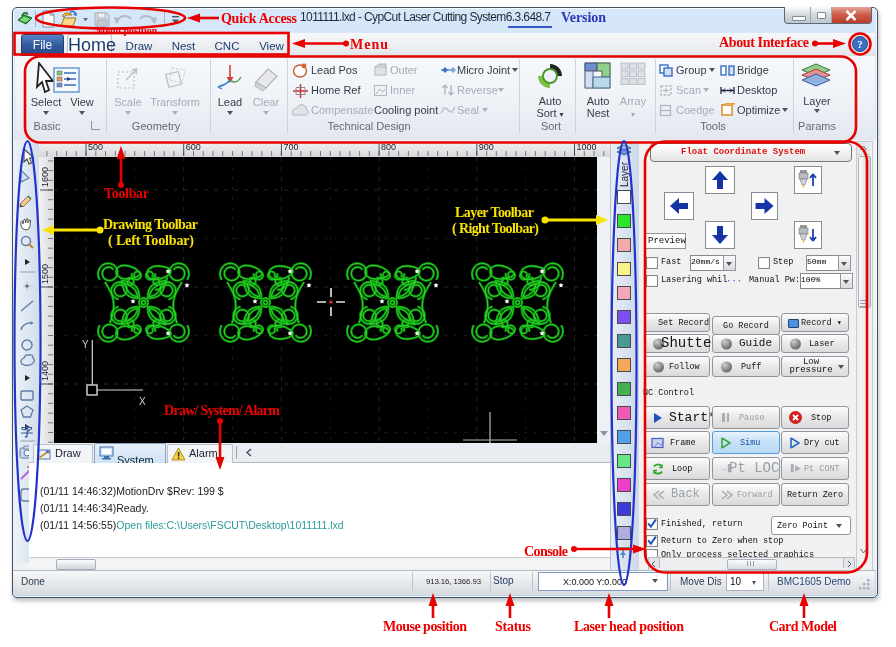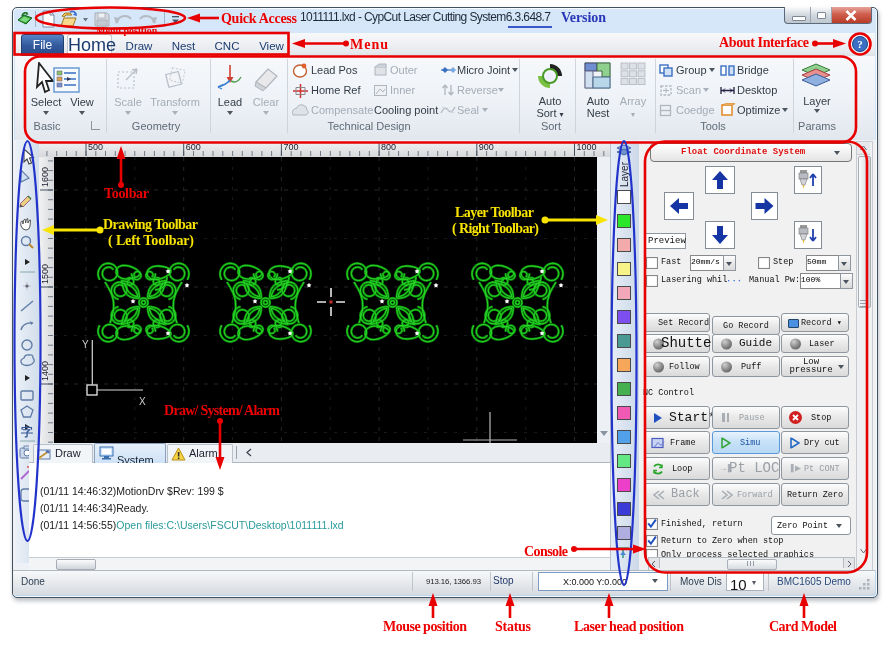--- a/index.html
+++ b/index.html
@@ -875,21 +875,21 @@
 <div class="abs" style="left:426px;top:577px;font-size:7.8px;color:#222;letter-spacing:-0.1px">913.16, 1366.93</div>
 <div class="abs" style="left:490px;top:572px;width:1px;height:19px;background:#c0c5cb"></div>
 <div class="abs" style="left:493px;top:575px;font-size:10px;color:#223a66">Stop</div>
 <div class="abs" style="left:532px;top:572px;width:1px;height:19px;background:#c0c5cb"></div>
 <div class="abs" style="left:538px;top:572px;width:128px;height:17px;background:#fff;border:1px solid #7a9cc4"></div>
 <div class="abs" style="left:563px;top:577px;font-size:9px;color:#111">X:0.000 Y:0.000</div>
 <div class="dn" style="left:652px;top:579px"></div>
 <div class="abs" style="left:670px;top:572px;width:1px;height:19px;background:#c0c5cb"></div>
 <div class="abs" style="left:680px;top:576px;font-size:10px;color:#2c3e50">Move Dis</div>
 <div class="abs" style="left:726px;top:572px;width:36px;height:17px;background:#fff;border:1px solid #aab4c0"></div>
-<div class="abs" style="left:730px;top:576px;font-size:15px;color:#111">10</div>
+<div class="abs" style="left:730px;top:576px;font-size:10px;color:#111">10</div>
 <div class="abs" style="left:752px;top:578px;font-size:8px;color:#556">▾</div>
 <div class="abs" style="left:768px;top:572px;width:1px;height:19px;background:#c0c5cb"></div>
 <div class="abs" style="left:777px;top:576px;font-size:10px;color:#2a4a7a">BMC1605 Demo</div>
 <svg class="abs" style="left:858px;top:578px" width="13" height="13" viewBox="0 0 13 13">
 <g fill="#aab2ba">
       <rect x="9" y="1" width="2.5" height="2.5"></rect>
       <rect x="9" y="5" width="2.5" height="2.5"></rect>
       <rect x="9" y="9" width="2.5" height="2.5"></rect>
 <rect x="5" y="5" width="2.5" height="2.5"></rect>
       <rect x="5" y="9" width="2.5" height="2.5"></rect>

